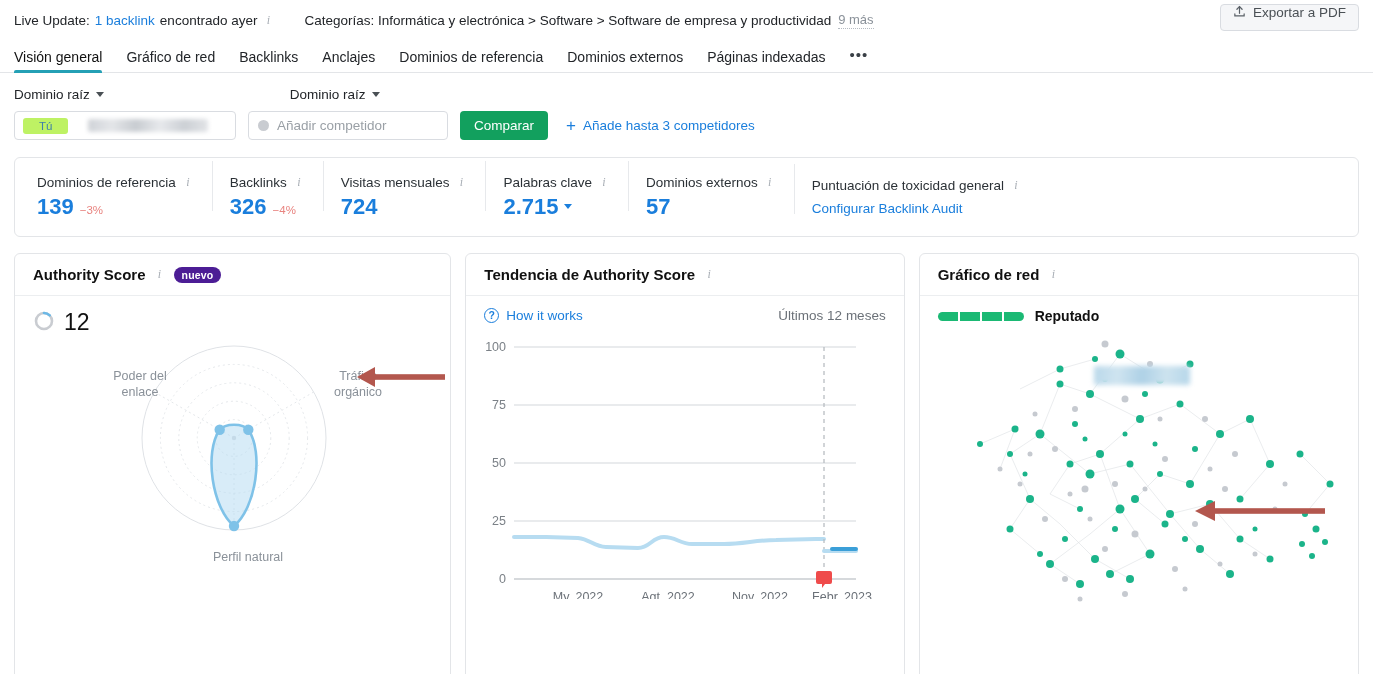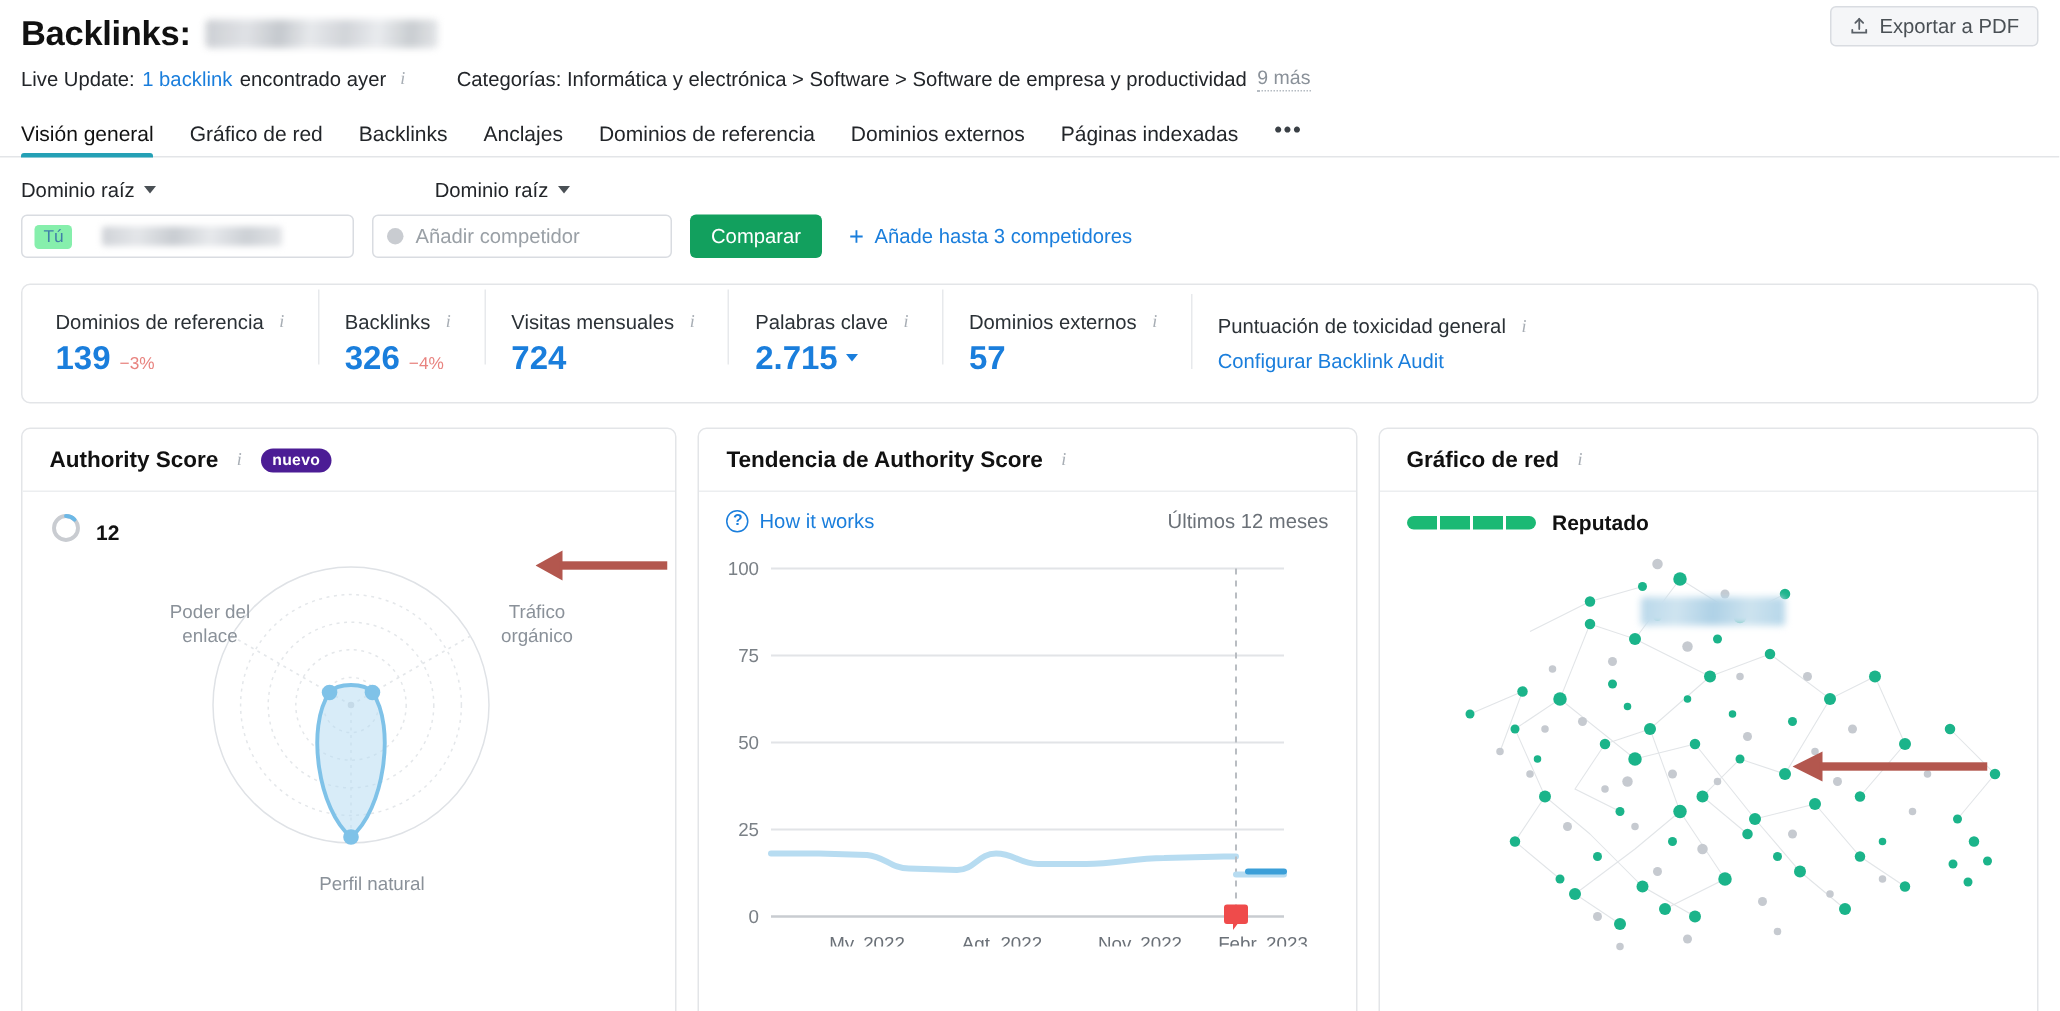--- a/index.html
+++ b/index.html
@@ -16,21 +16,21 @@
   .header { padding: 6px 14px 0 14px; }
   .title-row { display: flex; align-items: center; height: 32px; }
   .page-title { font-size: 23px; font-weight: bold; letter-spacing: -0.2px; color: #111; }
   .blur-domain {
     margin-left: 10px; width: 155px; height: 19px; border-radius: 3px;
     background: linear-gradient(95deg,#c9ccd1 0%,#dfe1e5 18%,#c2c6cb 32%,#e6e8eb 45%,#cfd2d7 60%,#e9ebee 74%,#c6cace 88%,#e3e5e8 100%);
     filter: blur(2.6px); opacity: .95;
   }
   .export-btn {
     position: absolute; right: 14px; top: 4px;
-    display: flex; align-items: center; gap: 7px;
+    display: flex; gap: 7px;
     height: 27px; padding: 0 12px;
     border: 1px solid #d9dce1; border-radius: 4px;
     background: #f5f6f8; color: #4a5055; font-size: 13.5px;
     cursor: pointer; white-space: nowrap;
   }
   .export-btn svg { display:block; }
 
   .meta-row {
     display: flex; align-items: center; gap: 0;
     margin-top: 6px; font-size: 13.5px; color: #222529;
@@ -74,22 +74,22 @@
   }
   .sel:nth-child(2) { margin-left: 186px; }
   .caret { width: 0; height: 0; border-left: 4.5px solid transparent; border-right: 4.5px solid transparent; border-top: 5px solid #4a5055; }
 
   .inputs-row { display: flex; align-items: center; gap: 12px; margin-top: 9px; }
   .domain-input {
     width: 222px; height: 29px; border: 1px solid #d9dce1; border-radius: 4px;
     background: #fff; display: flex; align-items: center; padding: 0 8px; cursor: text;
   }
   .you-chip {
-    background: #86efac; color: #3f7fa8; font-size: 11.5px;
-    border-radius: 3px; padding: 2px 6px; margin-right: 20px;
+    background: #bef264; color: #3f7fa8; font-size: 11.5px;
+    border-radius: 3px; padding: 2px 16px; margin-right: 20px;
   }
   .blur-small {
     width: 120px; height: 13px; border-radius: 2px;
     background: linear-gradient(95deg,#cfd2d7 0%,#e4e6e9 20%,#c8ccd1 40%,#e7e9ec 60%,#ccd0d5 80%,#e2e4e7 100%);
     filter: blur(2.2px);
   }
   .comp-input {
     width: 200px; height: 29px; border: 1px solid #d9dce1; border-radius: 4px;
     background: #fff; display: flex; align-items: center; padding: 0 9px; gap: 8px; cursor: text;
   }
@@ -131,21 +131,21 @@
     padding: 0 18px; border-bottom: 1px solid #eceef0;
   }
   .card-title { font-size: 15px; font-weight: bold; color: #111; }
   .badge-new {
     background: #4c1d95; color: #fff; font-size: 10.5px; font-weight: bold;
     border-radius: 9px; padding: 2px 8px; letter-spacing: .2px;
   }
 
   
   .as-row { display: flex; align-items: center; gap: 9px; padding: 13px 18px 0 18px; }
-  .as-num { font-size: 14px; font-weight: bold; color: #111; }
+  .as-num { font-size: 23px; font-weight: normal; color: #111; }
   .as-pill {
     background: #e3f1fb; color: #4a7fa6; font-size: 12.5px;
     padding: 4px 10px; border-radius: 11px; white-space: nowrap;
   }
   .arrow-1 { position: absolute; left: 357px; top: 364px; }
   .arrow-2 { position: absolute; left: 1195px; top: 498px; }
 
   .radar-wrap { position: relative; width: 100%; height: 250px; margin-top: 4px; }
   .radar-lbl { position: absolute; font-size: 12.5px; color: #8a9199; text-align: center; line-height: 1.25; }
   .lbl-link { left: 82px; top: 29px; width: 86px; }
@@ -179,24 +179,20 @@
     background: linear-gradient(95deg,#b9d8ea 0%,#cfe4f0 25%,#aed1e6 50%,#cde3ef 75%,#b5d6e9 100%);
     filter: blur(2.4px); border-radius: 2px;
   }
 </style>
 </head>
 <body>
 
 <div class="page">
 
   <div class="header">
-    <div class="title-row">
-      <span class="page-title">Backlinks:</span>
-      <span class="blur-domain"></span>
-    </div>
 
     <button class="export-btn">
       <span>
         <svg width="13" height="13" viewBox="0 0 14 14" fill="none" stroke="#5a6067" stroke-width="1.3" stroke-linecap="round">
           <path d="M7 1.8 V9"></path>
             <path d="M4.2 4.6 L7 1.8 L9.8 4.6"></path>
             <path d="M2 9.6 V11.6 H12 V9.6"></path>
         </svg>
       </span>
       <span>Exportar a PDF</span>

